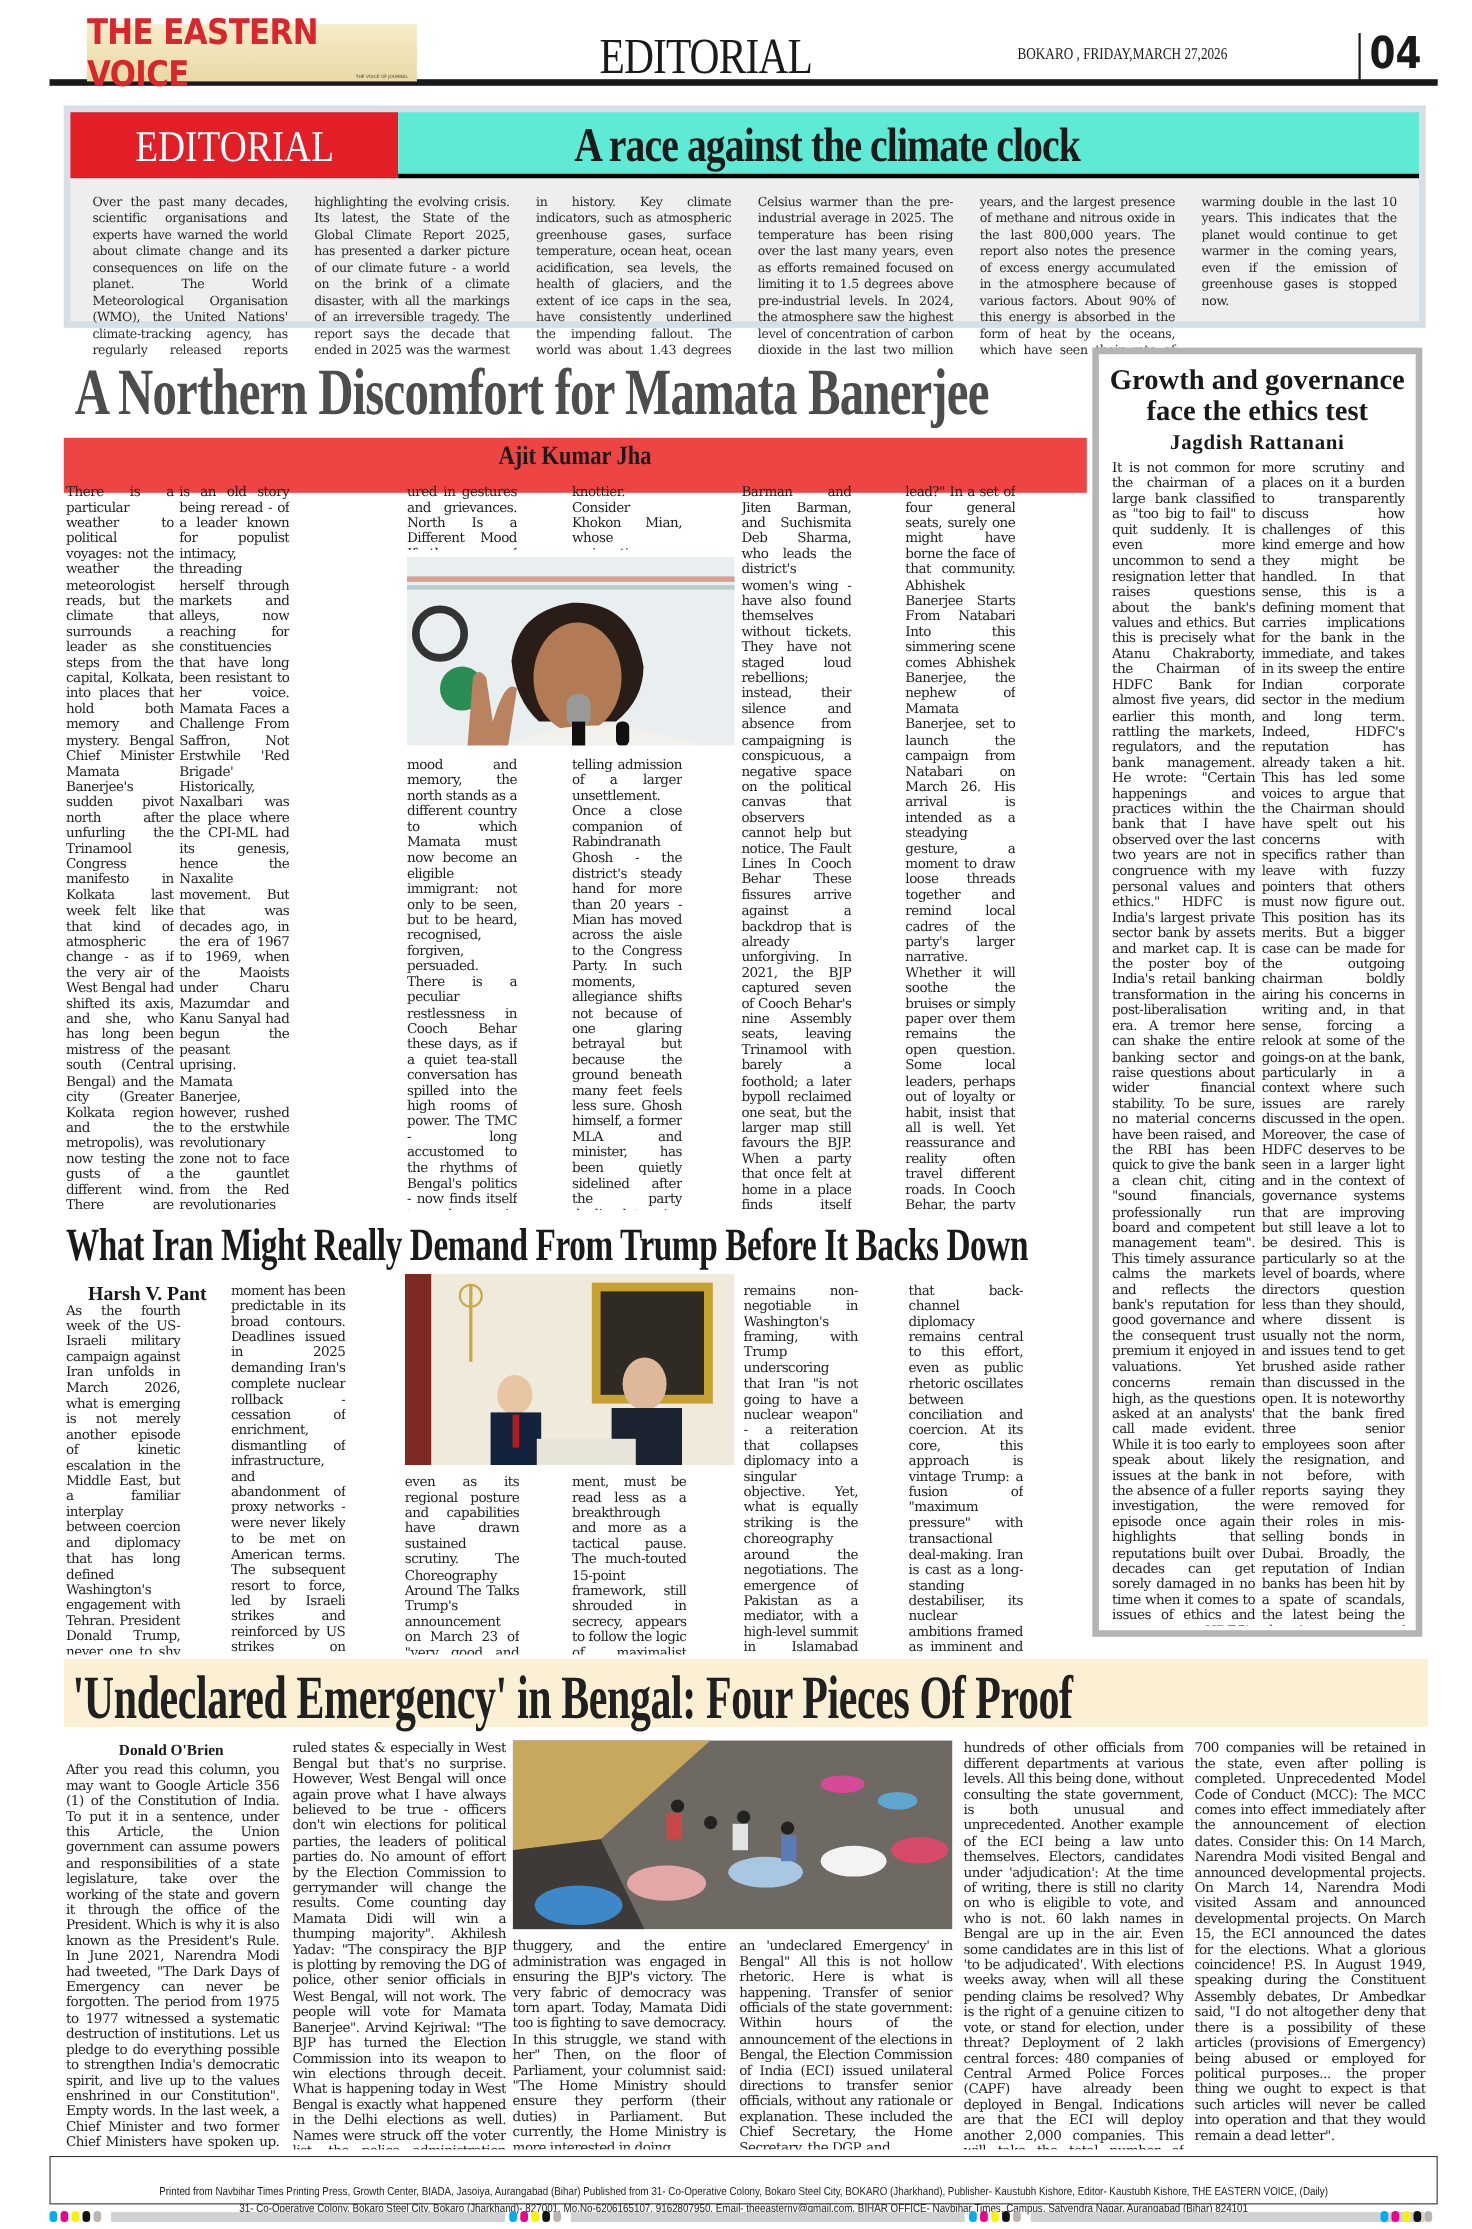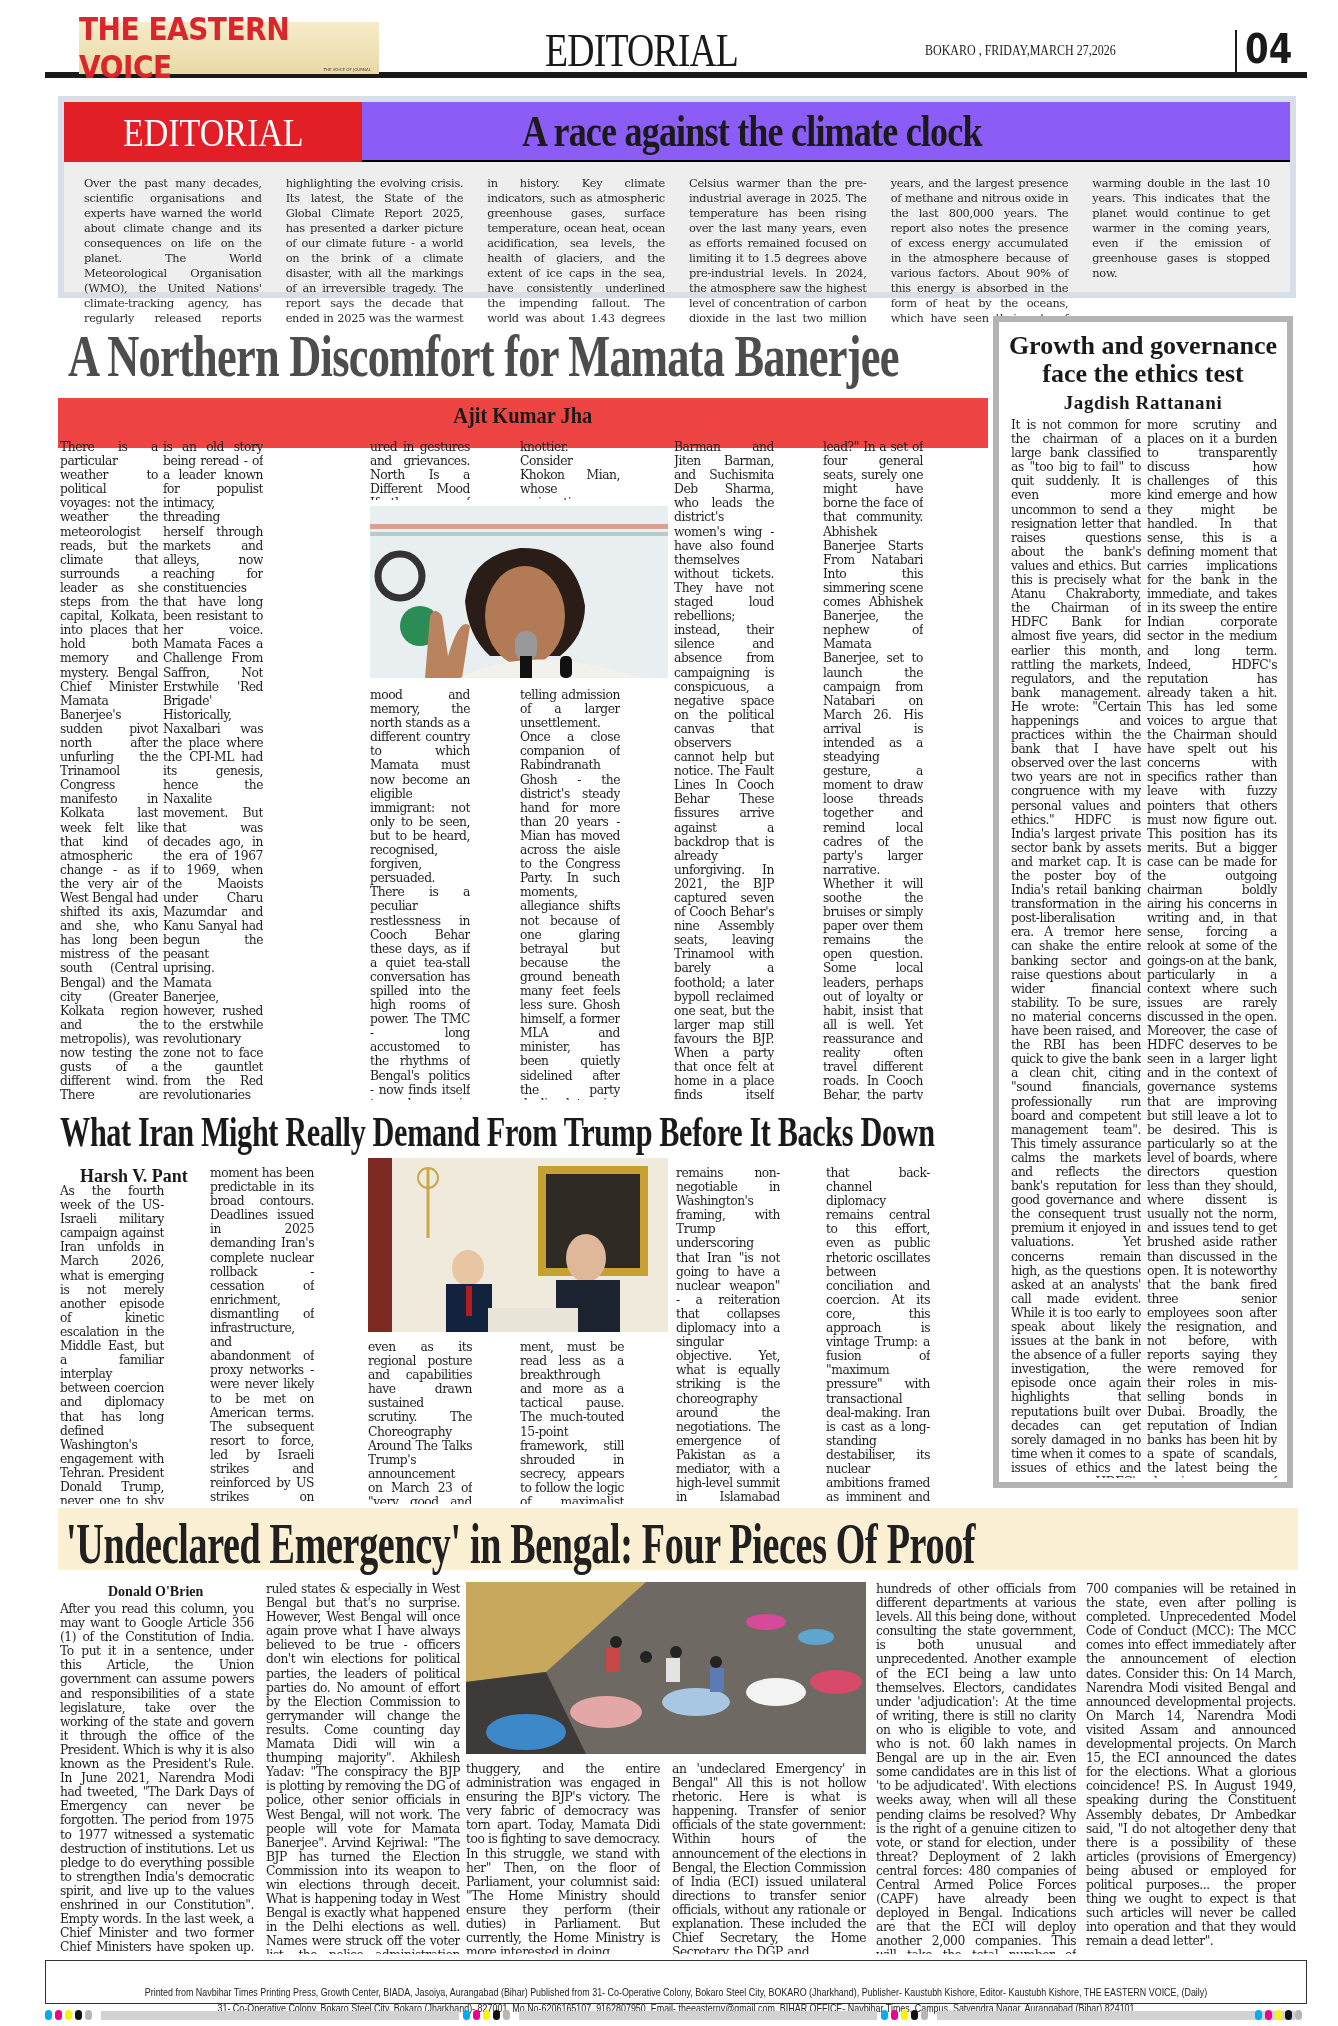--- a/index.html
+++ b/index.html
@@ -11,21 +11,21 @@
   .logo-text { font-family: "DejaVu Sans", sans-serif; font-weight: bold; color: #d9262c; font-size: 28px; letter-spacing: -0.5px; transform: scaleY(1.15); }
   .logo-tag { position: absolute; right: 8px; bottom: 2px; font-size: 4px; color: #444; font-family: "DejaVu Sans", sans-serif; }
   .section-title { position: absolute; left: 500px; top: 2px; font-size: 46px; transform: scaleX(0.82); transform-origin: left top; font-family: "Liberation Serif", serif; letter-spacing: -1px; }
   .dateline { position: absolute; left: 880px; top: 20px; font-size: 15px; transform: scaleX(0.8); transform-origin: left top; }
   .page-sep { position: absolute; left: 1190px; top: 8px; width: 2px; height: 46px; background: #1a1a1a; }
   .page-no { position: absolute; left: 1200px; top: 4px; font-family: "DejaVu Sans", sans-serif; font-weight: bold; font-size: 40px; transform: scaleX(0.85); transform-origin: left top; }
 
   .editorial-box { position: absolute; left: 58px; top: 96px; width: 1238px; height: 202px; background: #eeeeef; border: 6px solid #d6dee6; }
   .ed-label { position: absolute; left: 0; top: 0; width: 298px; height: 60px; background: #e21f26; color: #fff; font-size: 40px; display: flex; align-items: center; justify-content: center; }
   .ed-label span { transform: scaleX(0.85); display: inline-block; }
-  .ed-title-bar { position: absolute; left: 298px; top: 0; right: 0; height: 60px; background: #8b5cf6; border-bottom: 2px solid #000000; }
+  .ed-title-bar { position: absolute; left: 298px; top: 0; right: 0; height: 60px; background: #5eead4; border-bottom: 4px solid #000000; }
   .ed-title { position: absolute; left: 160px; top: 4px; font-size: 44px; font-weight: bold; transform: scaleX(0.82); transform-origin: left top; white-space: nowrap; letter-spacing: -1px; }
   .ed-cols { position: absolute; left: 20px; top: 74px; right: 20px; column-count: 6; column-gap: 24px; font-size: 11.4px; line-height: 15px; text-align: justify; color: #2a2a2a; font-family: "DejaVu Serif", serif; letter-spacing: -0.3px; }
 
   .story1-headline { position: absolute; left: 68px; top: 322px; width: 920px; font-size: 60px; color: #4d4d4d; font-weight: bold; white-space: nowrap; transform: scaleX(0.74); transform-origin: left top; letter-spacing: -1px; }
   .byline-bar { position: absolute; left: 58px; top: 398px; width: 930px; height: 50px; background: #ef4444; text-align: center; }
   .byline-bar span { display: inline-block; font-size: 24px; font-weight: bold; line-height: 34px; transform: scaleX(0.85); }
 
   .body-col { position: absolute; font-family: "DejaVu Serif", serif; font-size: 12.3px; line-height: 14.1px; text-align: justify; color: #1e1e1e; letter-spacing: -0.45px; overflow: hidden; }
   .photo { position: absolute; overflow: hidden; }
 

